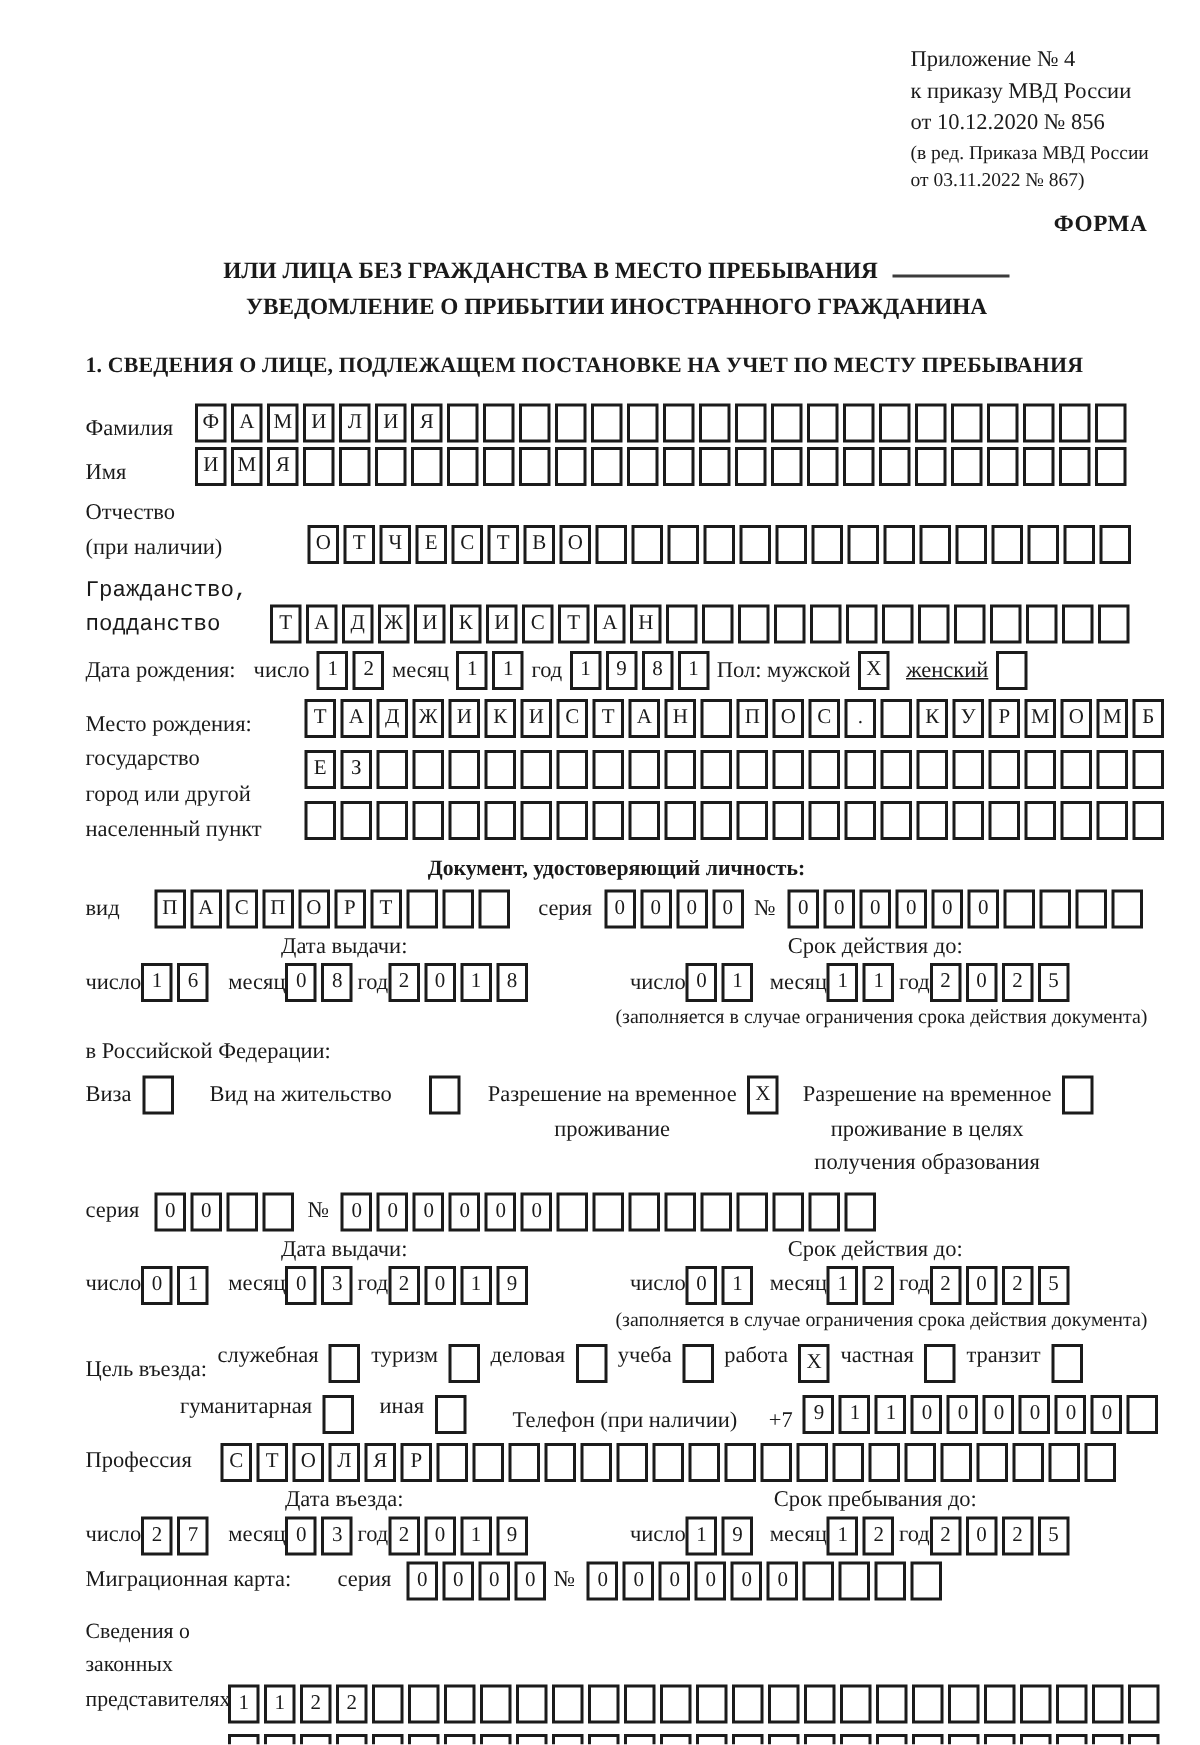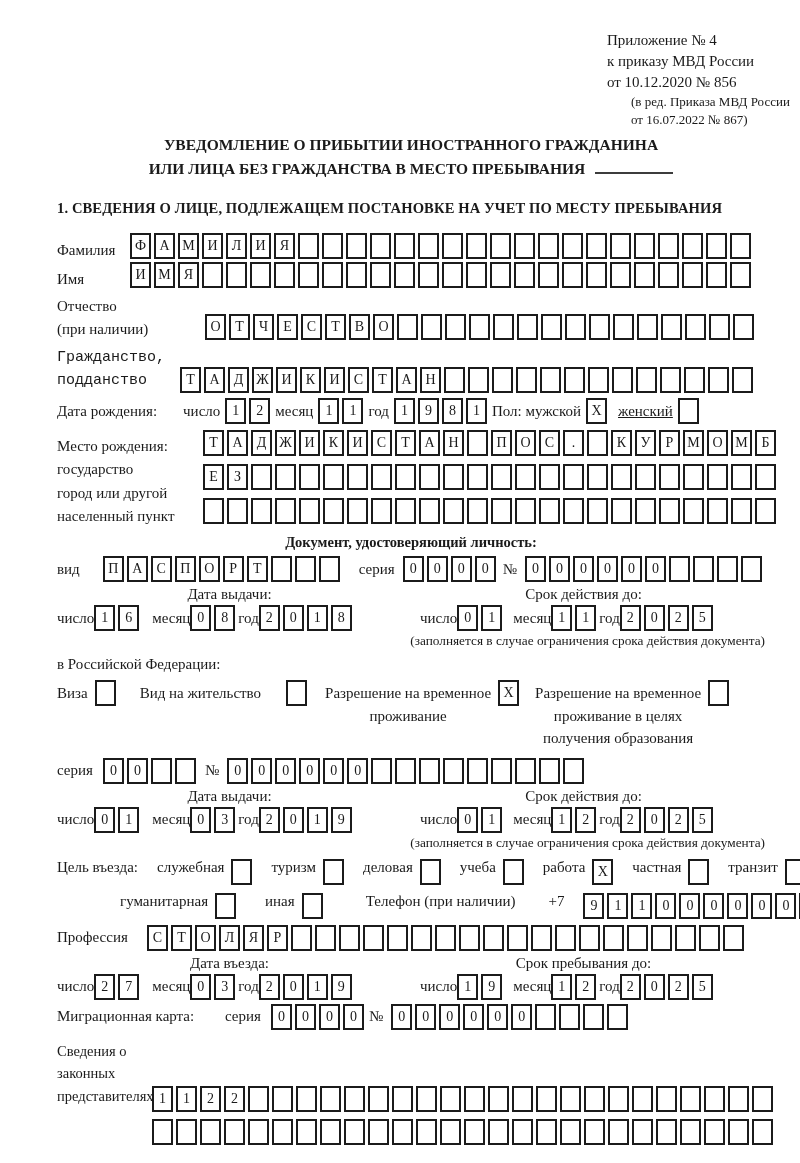--- a/index.html
+++ b/index.html
@@ -9,21 +9,21 @@
     box-sizing:border-box;
     padding:30px 35px 0 57px;
     background:#fff;
     color:#1a1a1a;
     font-family:"Liberation Serif","DejaVu Serif",serif;
     font-size:15px;
     overflow:hidden;
   }
   .appendix{width:158px;margin-left:auto;line-height:1.4;}
   .appendix .l{white-space:nowrap;}
-  .appendix .small{font-size:13px;line-height:1.4;margin-left:24px;}
+  .appendix .small{font-size:13px;line-height:1.4;}
   .forma{text-align:right;font-weight:bold;font-size:15.5px;margin-top:12px;margin-bottom:10px;letter-spacing:.4px;}
   .title{ text-align:center;font-weight:bold;font-size:15.5px;line-height:1.5;margin-top:4px;}
   .title .blank{display:inline-block;width:78px;border-bottom:2px solid #3c3c3c;height:14px;margin-left:10px;}
   .sect{font-weight:bold;font-size:14.6px;margin-top:20px;margin-bottom:16px;letter-spacing:.1px;}
 
   .cells{display:inline-flex;flex-wrap:nowrap;}
   .cell{
     display:inline-flex;align-items:center;justify-content:center;
     width:17px;height:22px;border:2px solid #1b1b1b;margin-right:3px;
     font-size:14px;line-height:22px;flex:0 0 auto;background:#fff;
@@ -41,43 +41,44 @@
   .h2l{width:345px;text-align:center;}
   .h2r{flex:1;text-align:center;}
   .drow{display:flex;align-items:center;margin-top:2px;margin-bottom:2px;}
   .dleft{width:363px;display:inline-flex;align-items:center;}
   .dright{display:inline-flex;align-items:center;}
   .note{text-align:right;font-size:13.3px;margin-top:1px;margin-bottom:4px;}
   .plain{margin-top:6px;line-height:1.55;}
   .vrow{display:flex;align-items:flex-start;margin-top:4px;gap:10px;}
   .vgrp{display:inline-flex;align-items:flex-start;gap:7px;}
   .vlines{text-align:center;line-height:1.5;padding-top:2px;}
-  .purpose{display:flex;align-items:flex-start;gap:19px;margin-top:8px;flex-wrap:nowrap;}
+  .purpose{display:flex;align-items:flex-end;gap:7px;margin-top:8px;flex-wrap:nowrap;}
   .purpose .t{white-space:nowrap;}
   .indent63{margin-left:63px;}
   .mig{display:flex;align-items:center;margin-top:4px;}
   .nw{white-space:nowrap;}
 </style>
 </head>
 <body>
 
 <div class="page">
 
   <div class="appendix">
     <div class="l">Приложение № 4</div>
     <div class="l">к приказу МВД России</div>
     <div class="l">от 10.12.2020 № 856</div>
     <div class="l small">(в ред. Приказа МВД России</div>
-    <div class="l small">от 16.07.2022 № 867)</div>
-  </div>
-
+    <div class="l small">от 03.11.2022 № 867)</div>
+  </div>
+
+  <div class="forma">ФОРМА</div>
 
   <div class="title">
+    <div><span>ИЛИ ЛИЦА БЕЗ ГРАЖДАНСТВА В МЕСТО ПРЕБЫВАНИЯ</span><span class="blank"></span></div>
     <div>УВЕДОМЛЕНИЕ О ПРИБЫТИИ ИНОСТРАННОГО ГРАЖДАНИНА</div>
-    <div><span>ИЛИ ЛИЦА БЕЗ ГРАЖДАНСТВА В МЕСТО ПРЕБЫВАНИЯ</span><span class="blank"></span></div>
   </div>
 
   <div class="sect">1. СВЕДЕНИЯ О ЛИЦЕ, ПОДЛЕЖАЩЕМ ПОСТАНОВКЕ НА УЧЕТ ПО МЕСТУ ПРЕБЫВАНИЯ</div>
 
   <div class="frow">
     <span class="flabel w73">Фамилия</span>
     <span class="cells">
         <span class="cell">Ф</span>
         <span class="cell">А</span>
         <span class="cell">М</span>
@@ -198,21 +199,21 @@
         <span class="cell"></span>
         <span class="cell"></span>
         <span class="cell"></span>
         <span class="cell"></span>
         <span class="cell"></span>
         <span class="cell"></span>
       </span>
   </div>
 
   <div class="frow" style="align-items:center;margin-top:5px;">
-    <span class="nw" style="margin-right:24px;">Дата рождения:</span>
+    <span class="nw" style="margin-right:10px;">Дата рождения:</span>
     <span class="inlinegrp">
       <span class="t">число</span>
       <span class="cells">
           <span class="cell">1</span>
           <span class="cell">2</span>
         </span>
     </span>
     <span class="inlinegrp">
       <span class="t">месяц</span>
       <span class="cells">

